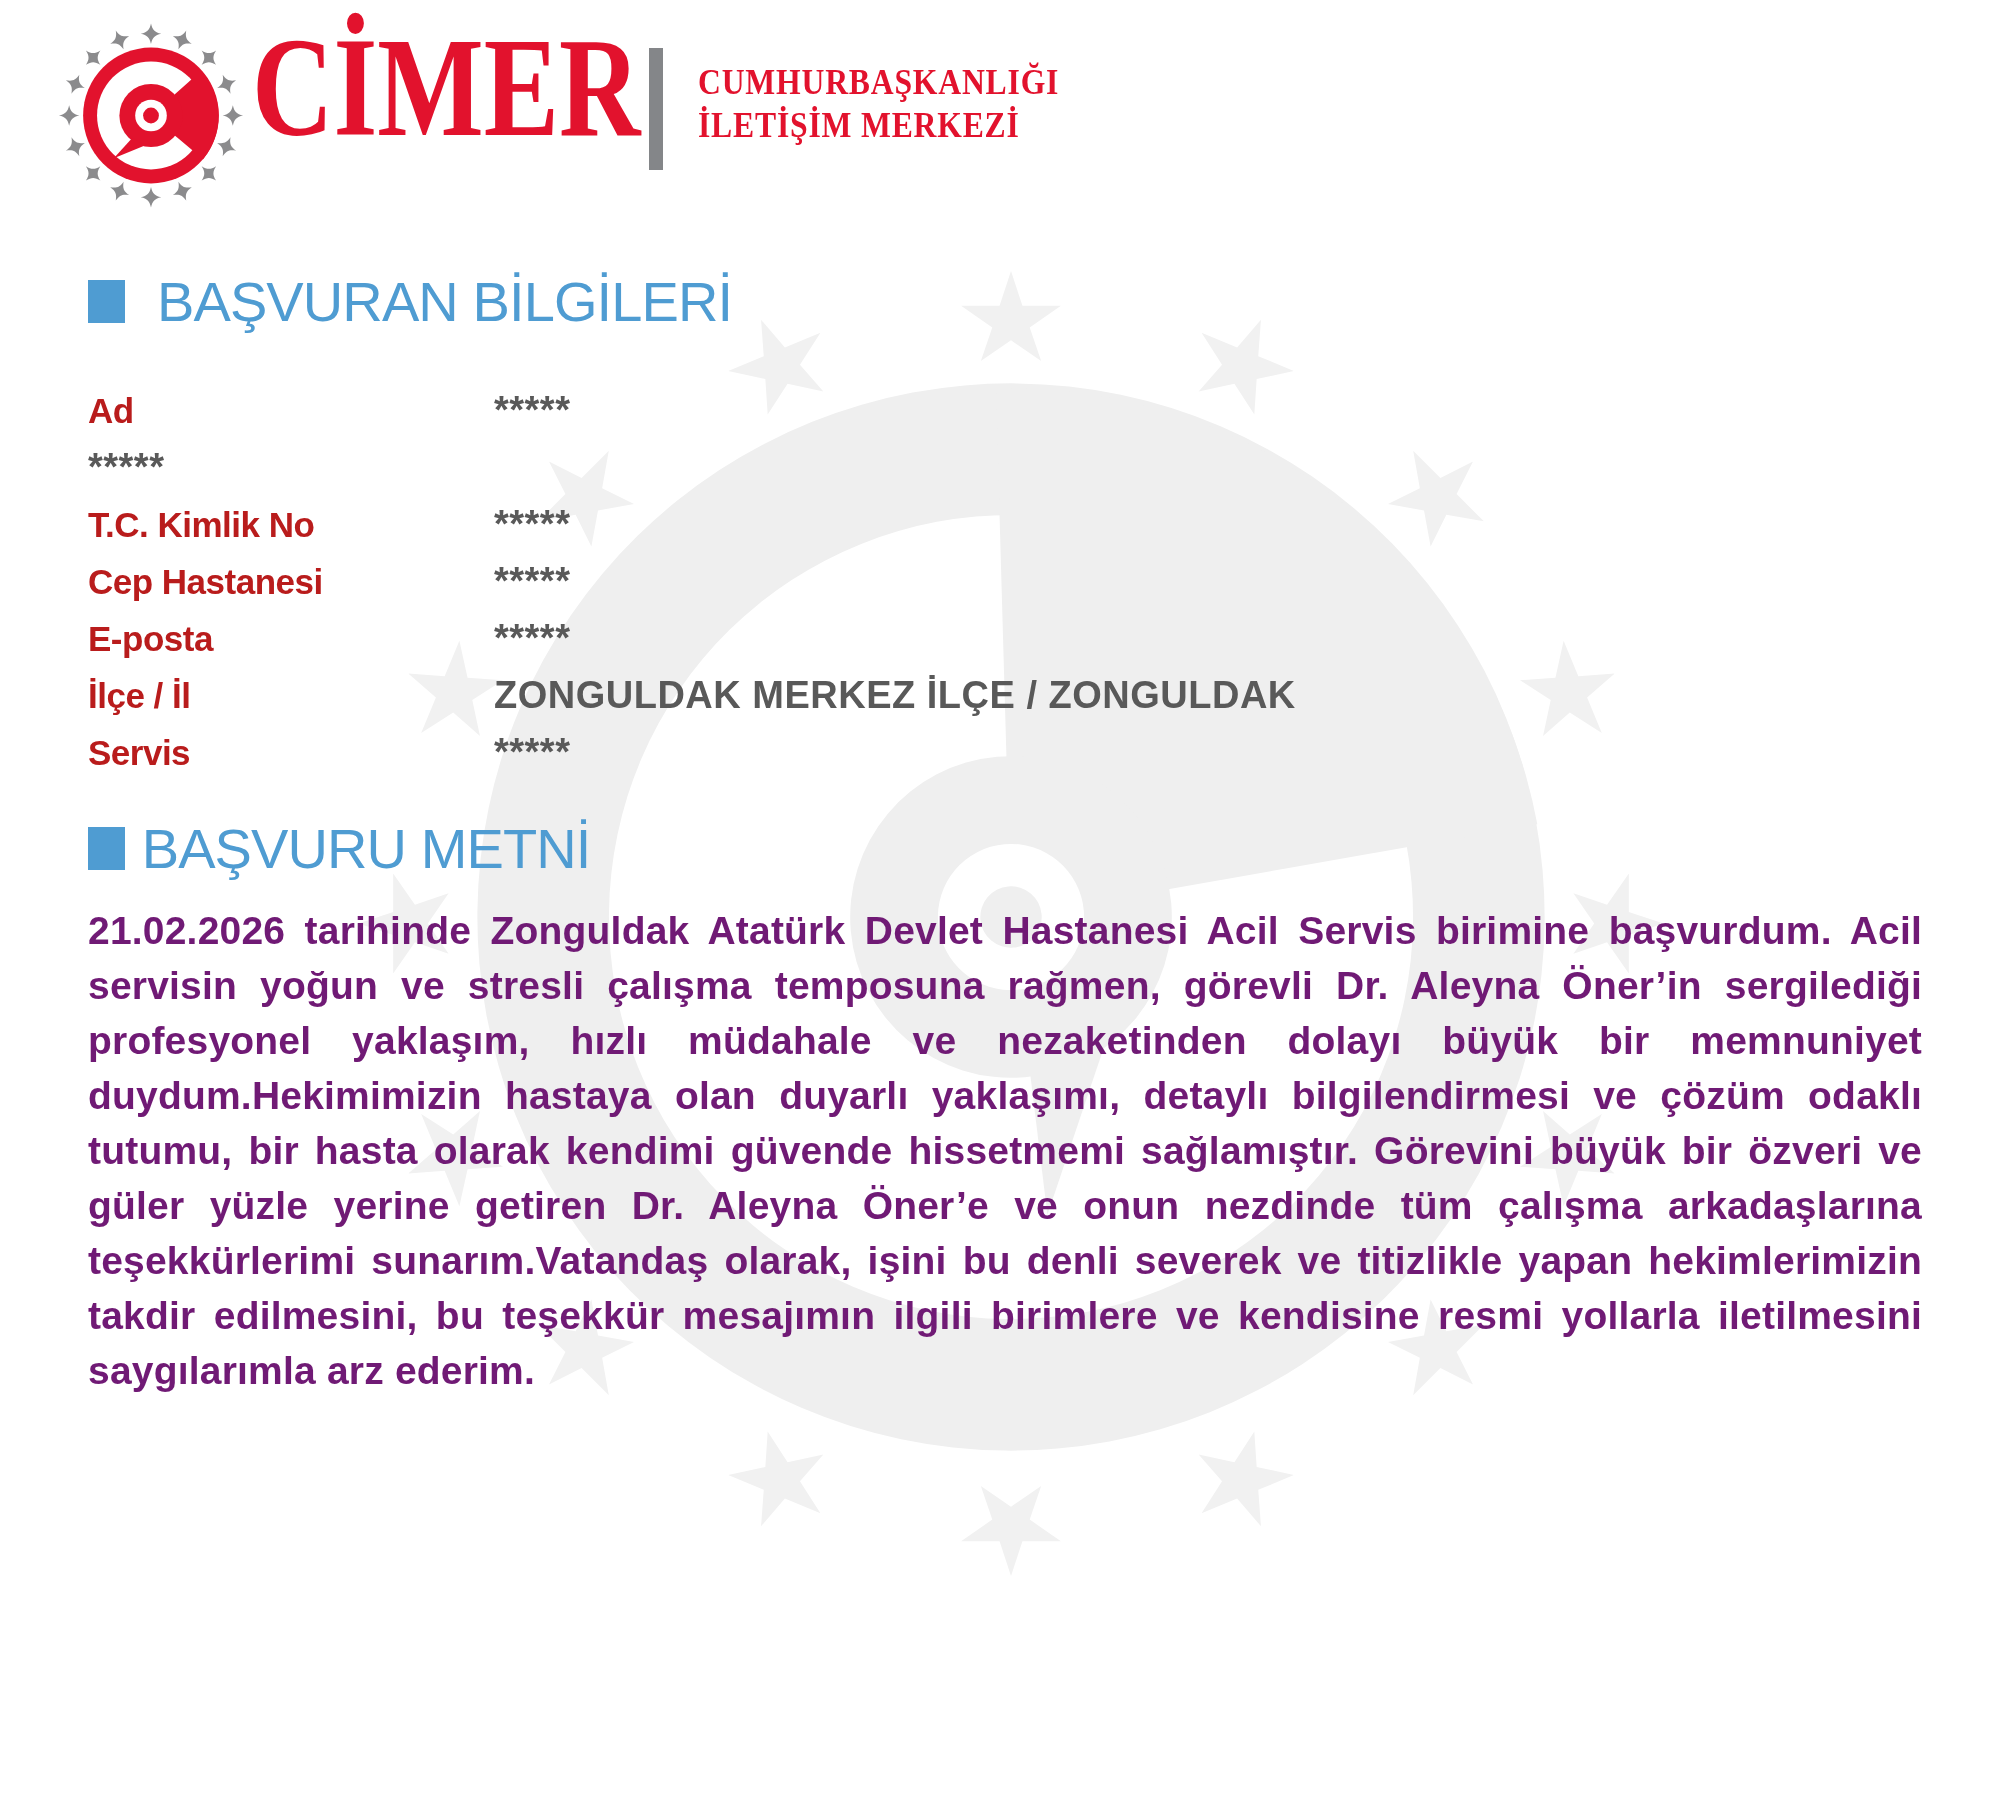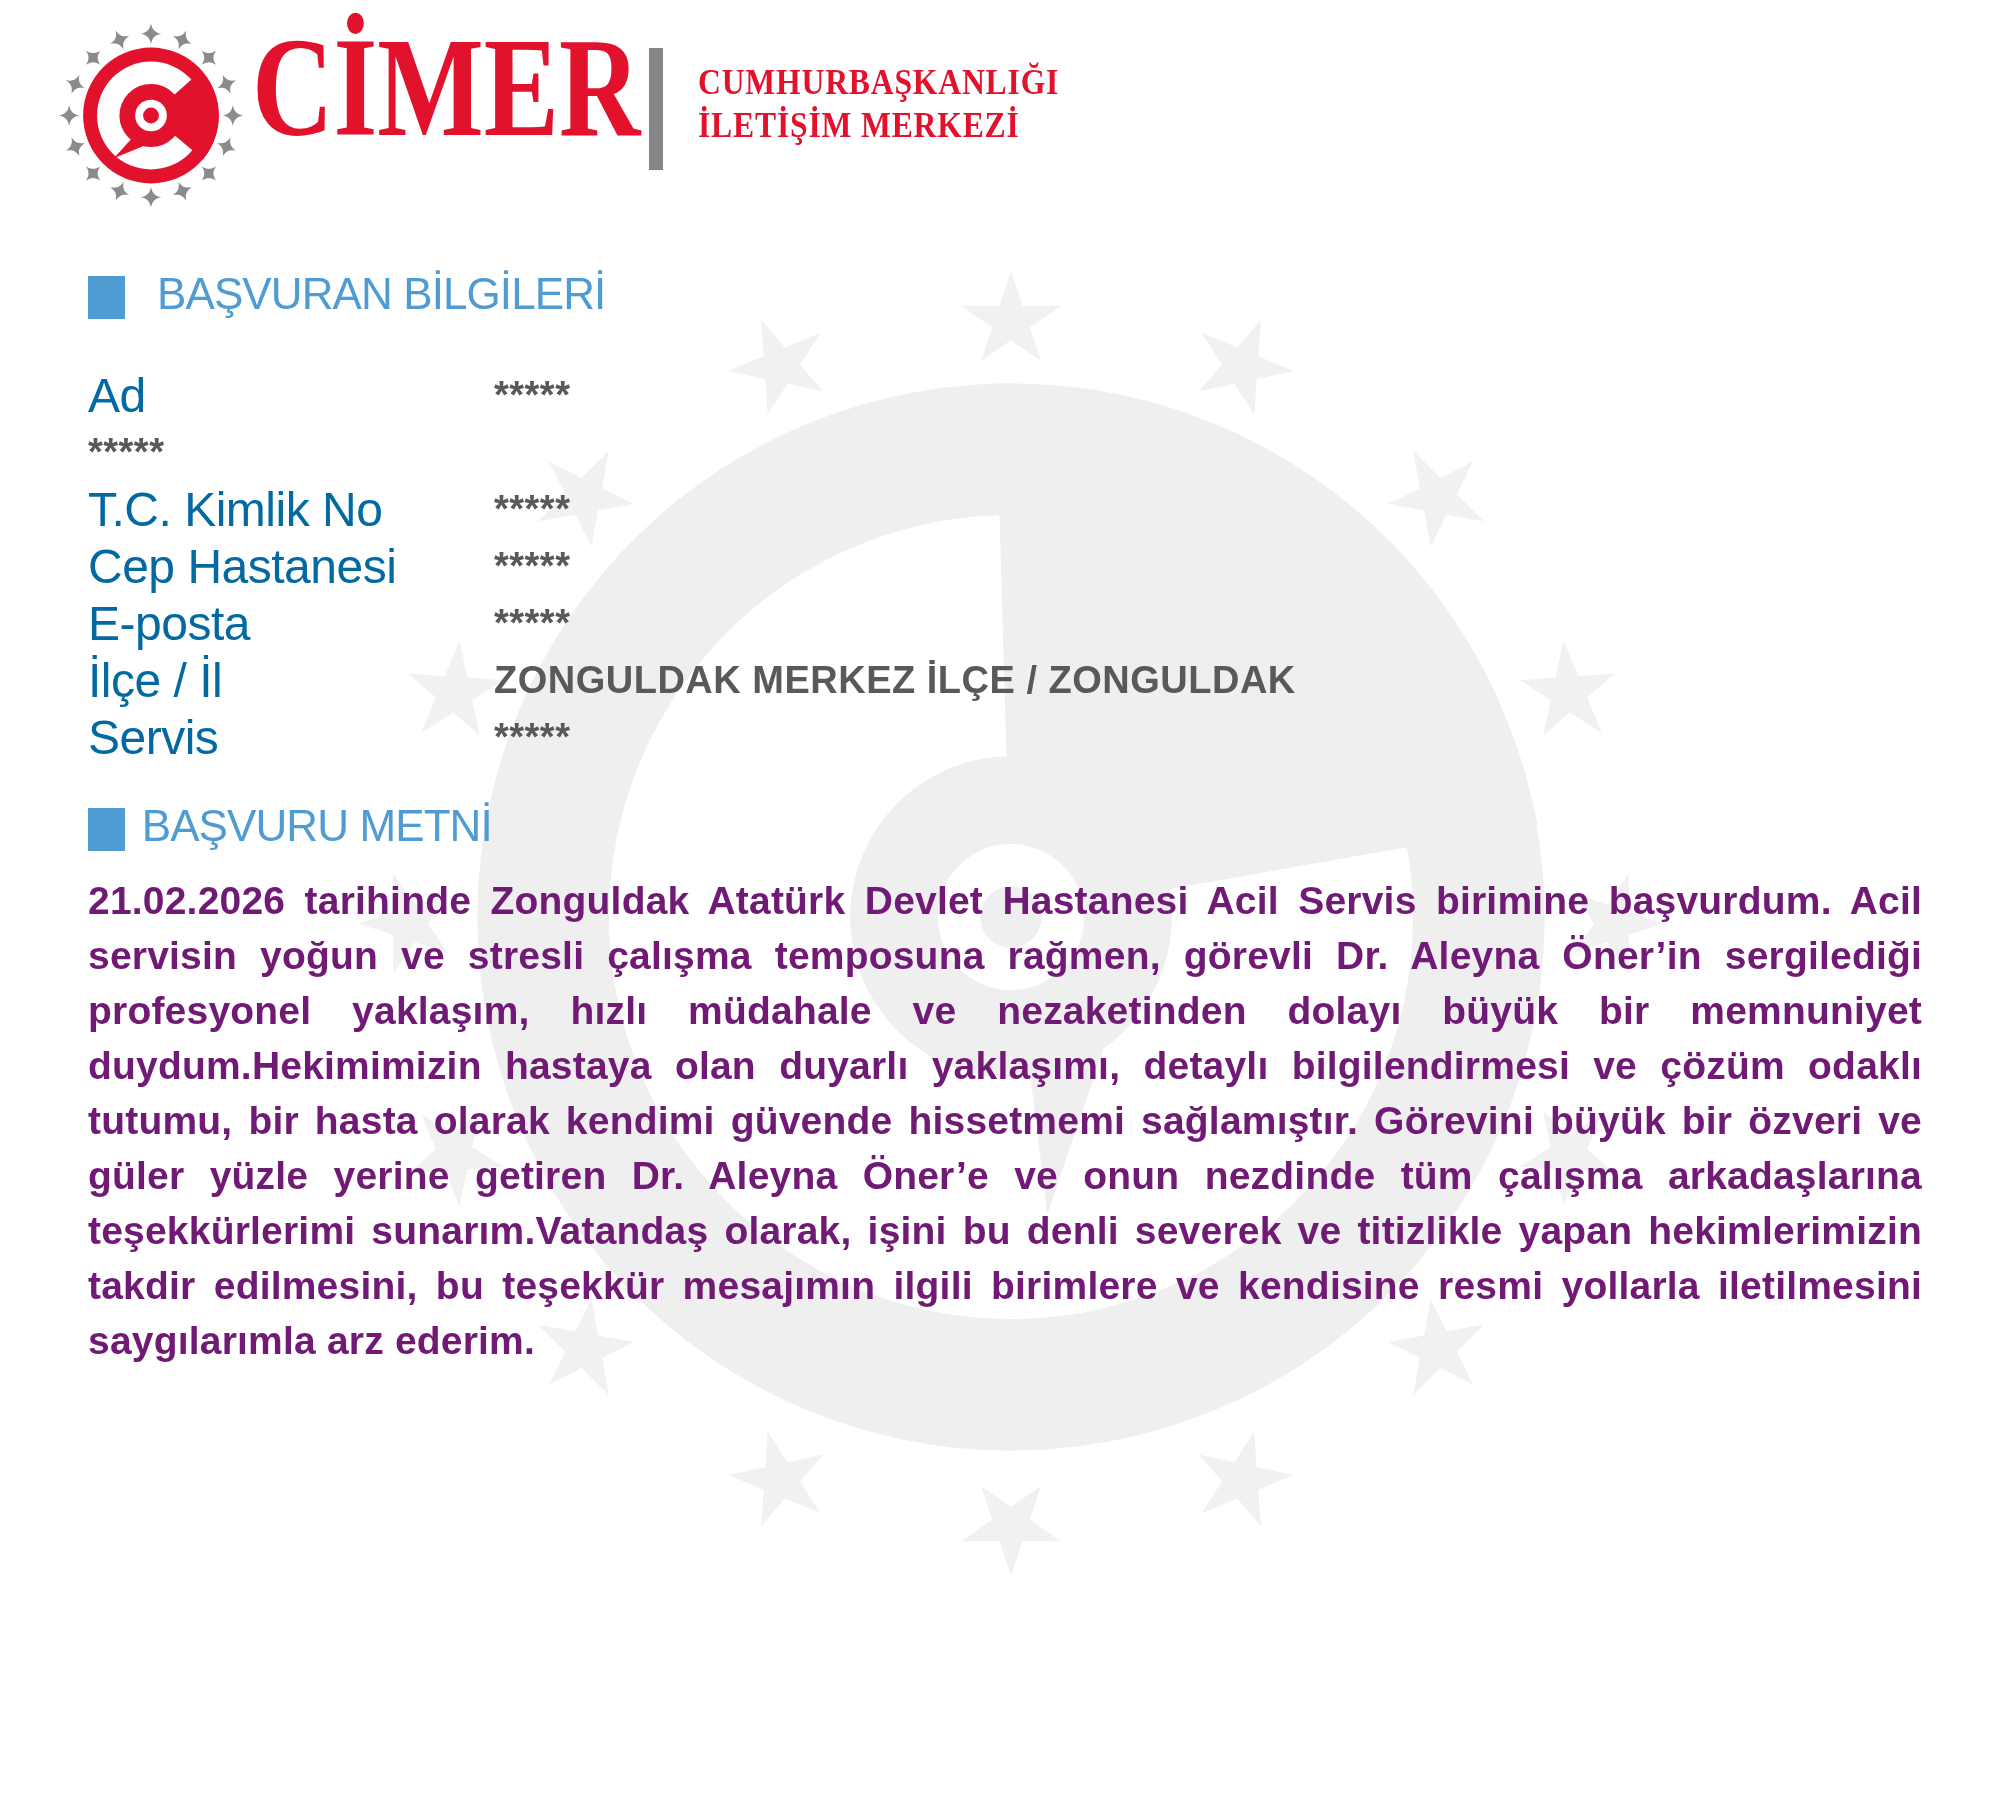--- a/index.html
+++ b/index.html
@@ -47,34 +47,34 @@
     font-size:36px; line-height:43px;
     color:#e2122d;
     letter-spacing:0.9px;
     transform:scaleX(0.88); transform-origin:0 0;
     white-space:nowrap;
   }
 
   
   .content { position:absolute; left:88px; top:269px; width:1834px; z-index:1; }
   .section-title {
-    display:flex; align-items:flex-end;
+    display:flex; align-items:center;
     color:#4f9cd2;
-    font-size:44px; letter-spacing:-0.9px;
+    font-size:56px; letter-spacing:-0.9px;
     white-space:nowrap;
   }
   .section-bullet { width:37px; height:43px; background:#4f9cd2; flex:0 0 auto; }
   .gap-wide  .section-bullet { margin-right:32px; }
   .gap-small .section-bullet { margin-right:16.7px; }
 
   .fields { margin-top:48px; }
   .field-row { display:flex; align-items:center; height:57px; }
   .field-label {
     width:406px; flex:0 0 auto;
-    font-weight:normal; font-size:48px; color:#0369a1;
+    font-weight:bold; font-size:35px; color:#b91c1c;
     letter-spacing:-0.5px;
   }
   .field-value {
     font-weight:bold; font-size:38px; color:#595959;
     letter-spacing:0.5px;
     white-space:nowrap;
   }
 
   .metni-title { margin-top:35px; }
   .body-text {

